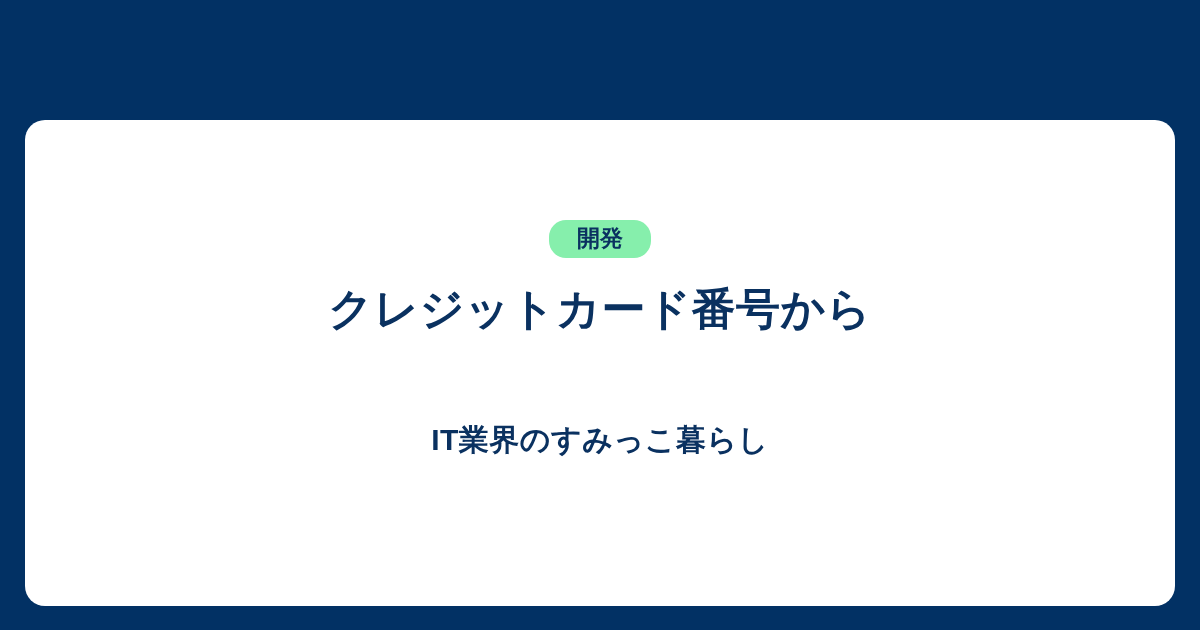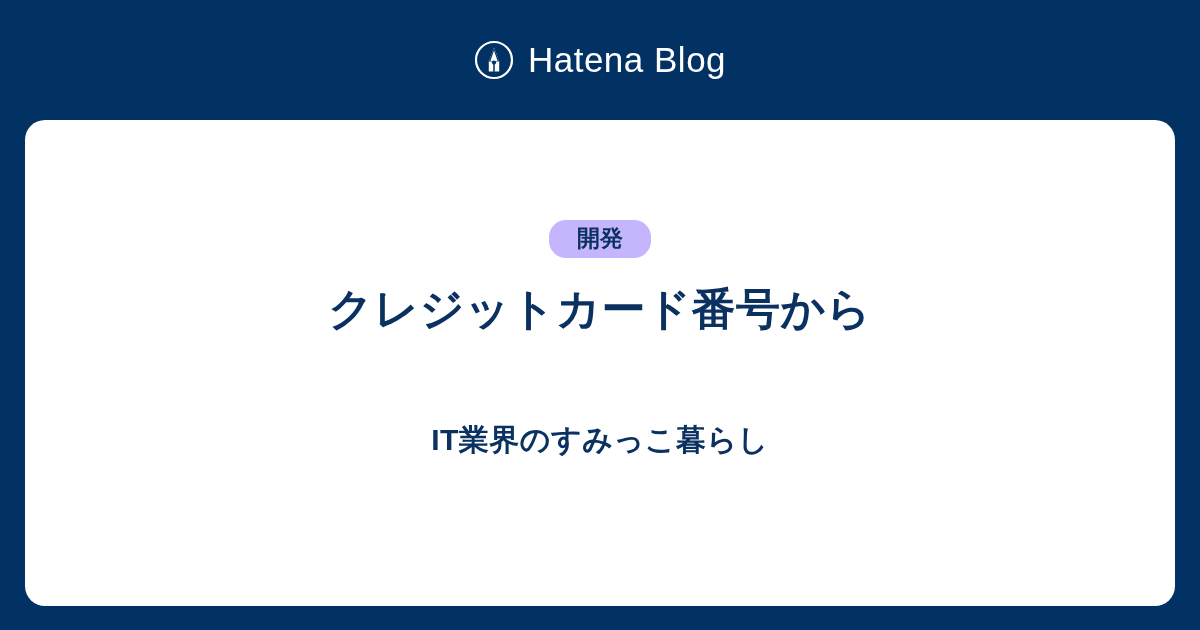--- a/index.html
+++ b/index.html
@@ -70,21 +70,21 @@
   
   .tag-row {
     margin-top: 101px;
     display: flex;
     align-items: center;
     justify-content: center;
     gap: 20px;
     height: 36px;
   }
   .tag {
-    background: #c4b5fd;
+    background: #86efac;
     color: #0a3160;
     font-size: 23px;
     font-weight: 700;
     line-height: 1;
     border-radius: 17px;
     padding: 7px 28px 8px;
     white-space: nowrap;
     box-sizing: border-box;
     display: inline-flex;
     align-items: center;
@@ -113,33 +113,20 @@
     letter-spacing: 0.5px;
     text-align: center;
     white-space: nowrap;
   }
 </style>
 </head>
 <body>
 
 <div class="og-canvas">
 
-  <div class="brand">
-    <span class="brand-logo">
-      <svg class="brand-logo" viewBox="0 0 40 40" xmlns="http://www.w3.org/2000/svg" aria-hidden="true">
-        <circle cx="20" cy="20" r="18" fill="none" stroke="#ffffff" stroke-width="2.2"></circle>
-        <path d="M20 7.5 L25.2 21.5 L25.2 31.5 L14.8 31.5 L14.8 21.5 Z" fill="#ffffff"></path>
-        <path d="M20 7.5 L25.2 21.5 L14.8 21.5 Z" fill="#023164"></path>
-        <path d="M20 10.5 L23.6 21.0 L16.4 21.0 Z" fill="#ffffff"></path>
-        <circle cx="20" cy="22.6" r="2.1" fill="#023164"></circle>
-        <rect x="19.25" y="22.6" width="1.5" height="9.2" fill="#023164"></rect>
-      </svg>
-    </span>
-    <span class="brand-name">Hatena Blog</span>
-  </div>
 
   <div class="card">
 
     <div class="tag-row">
       <span class="tag">開発</span>
     </div>
 
     <h1 class="entry-title">
       <span>クレジットカード番号から</span><br>
     </h1>

